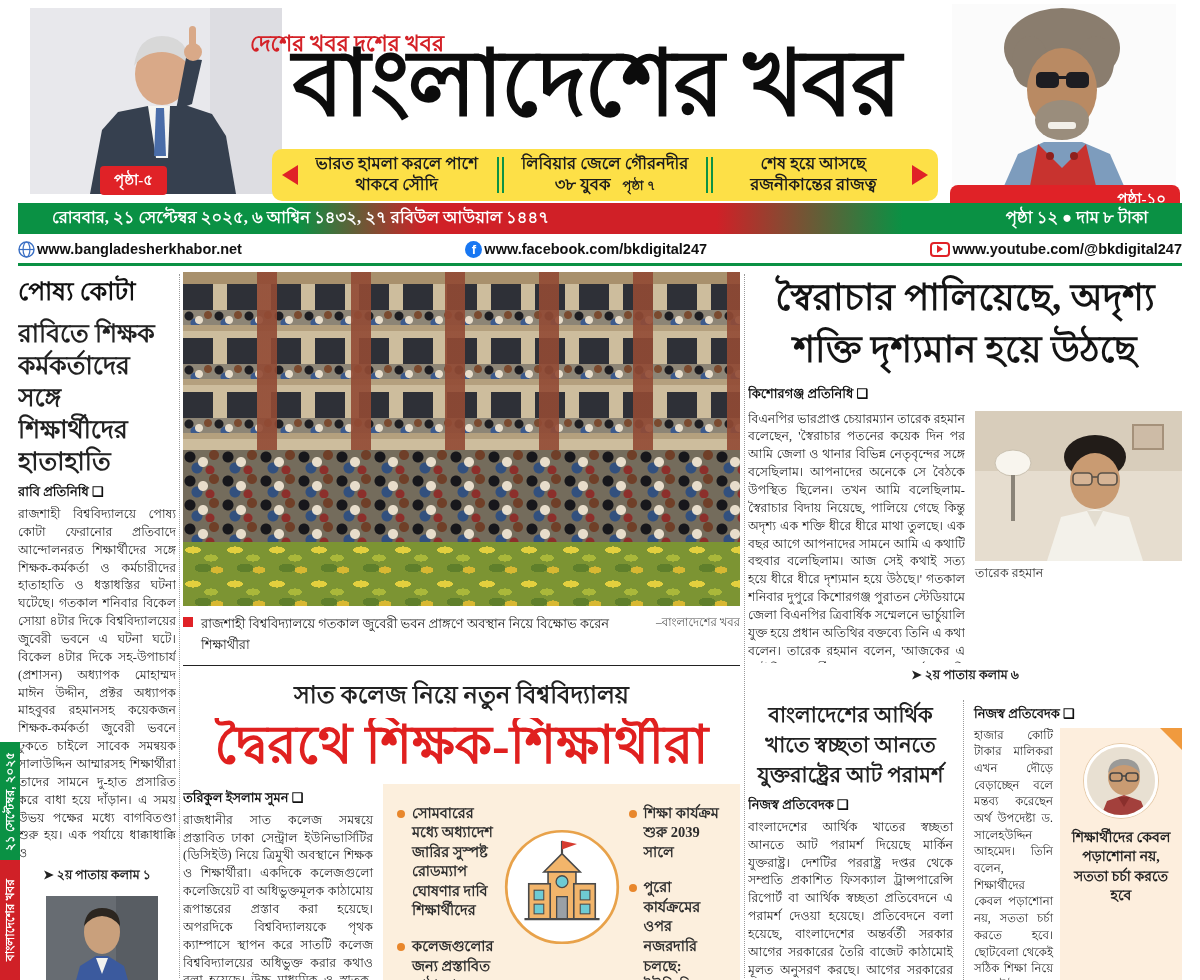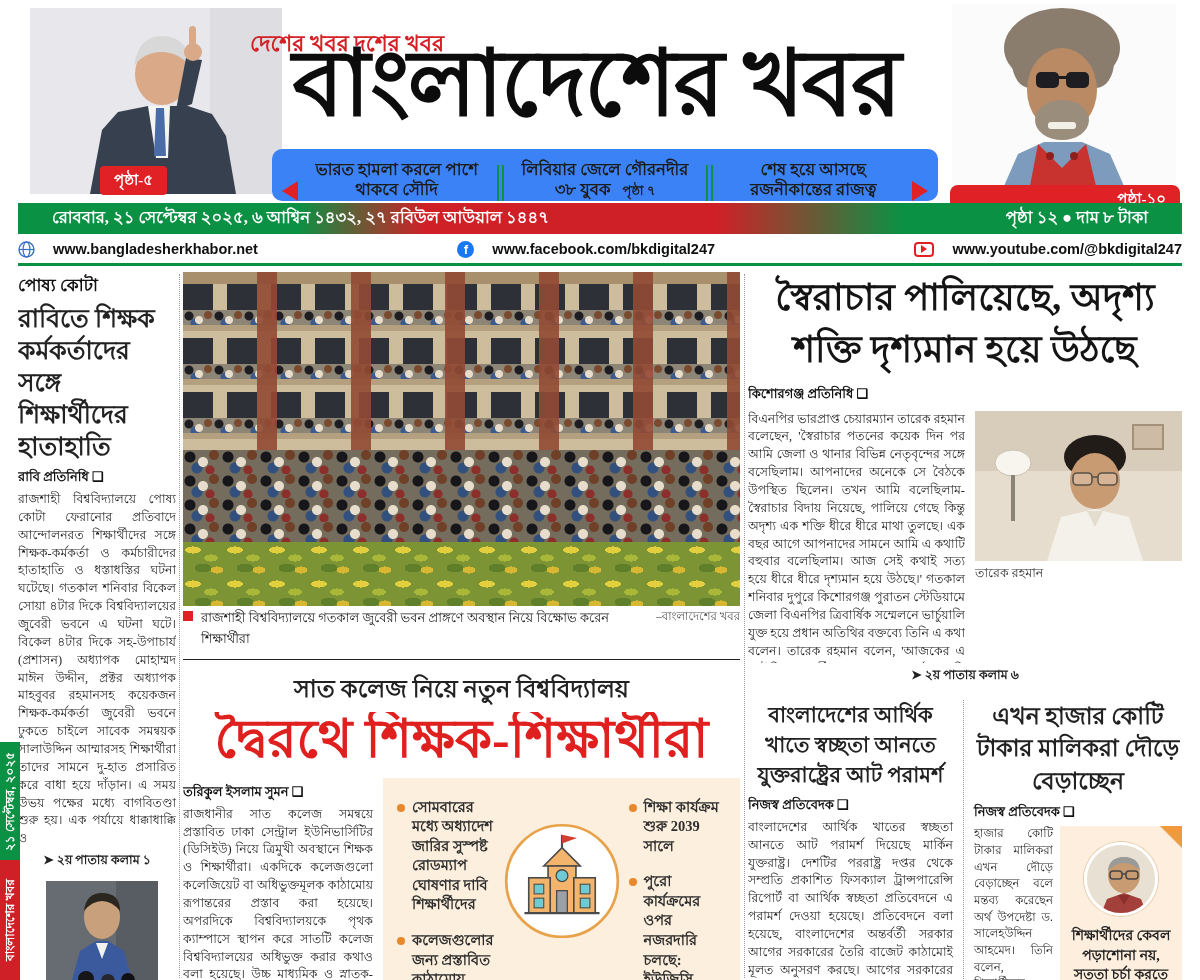--- a/index.html
+++ b/index.html
@@ -12,60 +12,60 @@
   .photo-right { position:absolute; left:952px; top:4px; width:224px; height:182px; overflow:hidden; }
   .page-tag { position:absolute; background:#e02227; color:#fff; font-weight:bold;
               font-size:15px; padding:2px 14px; border-radius:4px; font-family:"Liberation Serif",serif; }
   .page-tag.left5 { left:100px; top:166px; }
   .page-tag.right10 { left:950px; top:185px; width:230px; border-radius:8px; text-align:right; padding-left:18px; }
   .tagline { position:absolute; left:250px; top:26px; width:320px; color:#d42127;
              font-size:22px; font-weight:bold; }
   .main-title { position:absolute; left:238px; top:36px; width:716px; text-align:center;
                 font-size:92px; font-weight:900; color:#0c0c0c; line-height:1.05; letter-spacing:-2px; white-space:nowrap; overflow:hidden; }
   .teaser-strip { position:absolute; left:272px; top:149px; width:666px; height:52px;
-                  background:#3b82f6; border-radius:10px; display:flex; align-items:flex-end; padding:0 10px; }
+                  background:#fde047; border-radius:10px; display:flex; align-items:center; padding:0 10px; }
   .teaser { flex:1; text-align:center; font-size:16.5px; font-weight:bold; color:#1c1c1c; line-height:1.25; }
   .teaser .pg { display:inline-block; vertical-align:middle; font-size:13px; margin-left:8px; line-height:1.1; }
   .tri { width:0; height:0; border-top:10px solid transparent; border-bottom:10px solid transparent; }
   .tri.l { border-right:16px solid #e02227; margin-right:8px; }
   .tri.r { border-left:16px solid #e02227; margin-left:8px; }
   .tdiv { border-left:7px double #0d9244; height:36px; margin:0 10px; }
 
   .info-bar { position:absolute; left:18px; top:203px; width:1164px; height:31px;
               background:linear-gradient(90deg,#0a9144 0%,#0a9144 24%,#d02027 35%,#d02027 60%,#0a9144 76%,#0a9144 100%);
               color:#fff; display:flex; justify-content:space-between; align-items:center;
               padding:0 34px; font-size:16.5px; font-weight:bold; }
   .web-bar { position:absolute; left:18px; top:237px; width:1164px; height:24px;
              display:flex; justify-content:space-between; align-items:center;
              font-family:"Liberation Sans",sans-serif; font-weight:bold; font-size:14.5px; color:#101010; }
-  .web-item { display:flex; align-items:center; gap:18px; }
+  .web-item { display:flex; align-items:center; gap:2px; }
   .green-rule { position:absolute; left:18px; top:263px; width:1164px; height:3px; background:#0a9144; }
 
   .fb-ic { width:17px; height:17px; border-radius:50%; background:#1877f2; color:#fff;
            font-family:"Liberation Sans",sans-serif; font-weight:bold; font-size:13px;
            display:flex; align-items:center; justify-content:center; }
   .yt-ic { width:20px; height:15px; border-radius:4px; border:2px solid #e02227; background:#fff;
            display:flex; align-items:center; justify-content:center; }
   .yt-ic i { width:0; height:0; border-top:4px solid transparent; border-bottom:4px solid transparent;
              border-left:6px solid #e02227; }
 
   
   .col-sep { position:absolute; top:274px; height:704px; border-left:1px dotted #9a9a9a; }
   .kicker { font-weight:bold; color:#111; }
   .byline { font-weight:bold; font-size:13px; color:#111; margin:4px 0 3px; }
   .body-txt { font-size:12.4px; line-height:1.44; text-align:justify; color:#1f1f1f; }
   .jump { font-weight:bold; font-size:12.5px; text-align:center; margin-top:3px; }
 
   .left-col { position:absolute; left:18px; top:272px; width:158px; height:708px; overflow:hidden; }
-  .lc-kicker { font-size:17px; }
+  .lc-kicker { font-size:25px; }
   .lc-head { font-size:25px; font-weight:bold; line-height:1.28; margin:3px 0 4px; }
   .lc-photo { width:112px; height:106px; margin:10px 0 8px 28px; overflow:hidden; }
 
   .center-col { position:absolute; left:183px; top:272px; width:557px; height:708px; overflow:hidden; }
-  .caption-row { display:flex; align-items:flex-start; gap:8px; margin-top:2px; font-size:13px; }
+  .caption-row { display:flex; align-items:flex-start; gap:8px; margin-top:8px; font-size:13px; }
   .cap-sq { width:10px; height:10px; background:#e02227; margin-top:3px; flex:none; }
   .cap-credit { margin-left:auto; font-size:11.5px; color:#555; white-space:nowrap; }
   .center-hr { border-top:1.5px solid #222; margin-top:9px; }
   .c-kicker { text-align:center; font-size:24px; font-weight:bold; margin-top:10px; }
   .c-red-head { text-align:center; font-size:53px; font-weight:900; color:#e0201f; line-height:1.05; margin-top:2px; white-space:nowrap; overflow:hidden; }
   .c-bottom { display:flex; margin-top:10px; gap:10px; }
   .c-textcol { width:190px; flex:none; }
   .infobox { flex:1; background:#fcefdd; position:relative; padding:20px 14px 16px;
              display:flex; gap:8px; align-items:flex-start; }
   .ib-col { flex:1; }
@@ -367,21 +367,20 @@
     </div>
   </div>
 
   <div class="r-bottom">
     <div class="art3">
       <div class="a3-head">বাংলাদেশের আর্থিক খাতে স্বচ্ছতা আনতে যুক্তরাষ্ট্রের আট পরামর্শ</div>
       <div class="byline">নিজস্ব প্রতিবেদক ❑</div>
       <div class="body-txt">বাংলাদেশের আর্থিক খাতের স্বচ্ছতা আনতে আট পরামর্শ দিয়েছে মার্কিন যুক্তরাষ্ট্র। দেশটির পররাষ্ট্র দপ্তর থেকে সম্প্রতি প্রকাশিত ফিসক্যাল ট্রান্সপারেন্সি রিপোর্ট বা আর্থিক স্বচ্ছতা প্রতিবেদনে এ পরামর্শ দেওয়া হয়েছে। প্রতিবেদনে বলা হয়েছে, বাংলাদেশের অন্তর্বর্তী সরকার আগের সরকারের তৈরি বাজেট কাঠামোই মূলত অনুসরণ করছে। আগের সরকারের বাজেট কাঠামো বদলায়নি অন্তর্বর্তী সরকার। তবে সরকার অর্থনৈতিক স্বচ্ছতা বাড়াতে কিছু গুরুত্বপূর্ণ সংস্কারমূলক পদক্ষেপ নিয়েছে।</div>
     </div>
     <div class="art4">
-      <div class="a4-head">এখন হাজার কোটি টাকার মালিকরা দৌড়ে বেড়াচ্ছেন</div>
       <div class="byline">নিজস্ব প্রতিবেদক ❑</div>
       <div class="a4-flex">
         <div class="a4-txt body-txt">হাজার কোটি টাকার মালিকরা এখন দৌড়ে বেড়াচ্ছেন বলে মন্তব্য করেছেন অর্থ উপদেষ্টা ড. সালেহউদ্দিন আহমেদ। তিনি বলেন, শিক্ষার্থীদের কেবল পড়াশোনা নয়, সততা চর্চা করতে হবে। ছোটবেলা থেকেই সঠিক শিক্ষা নিয়ে গড়ে উঠতে হবে। গতকাল শনিবার দুপুরে ইন্টারন্যাশনাল কনভেনশন সিটি বসুন্ধরায় (আইসিসিবি) এক অনুষ্ঠানে শিক্ষার্থীদের উদ্দেশে তিনি এসব কথা বলেন। ব্রাহ্মণবাড়িয়া জেলা সমিতি ঢাকার নতুন কার্যনির্বাহী কমিটির অভিষেক ও ছাত্রবৃত্তি প্রদান উপলক্ষে এ অনুষ্ঠানের আয়োজন করা হয়।</div>
         <div class="quote-box">
           <span class="qb-corner"></span>
           <div class="qb-avatar">
             <svg width="74" height="74" viewBox="0 0 74 74">
               <rect width="74" height="74" fill="#e8e0d2"></rect>
               <ellipse cx="37" cy="30" rx="16" ry="18" fill="#c99b72"></ellipse>
               <path d="M21,26 Q22,12 37,12 Q52,12 53,26 Q46,18 37,18 Q28,18 21,26 Z" fill="#9a9a98"></path>

